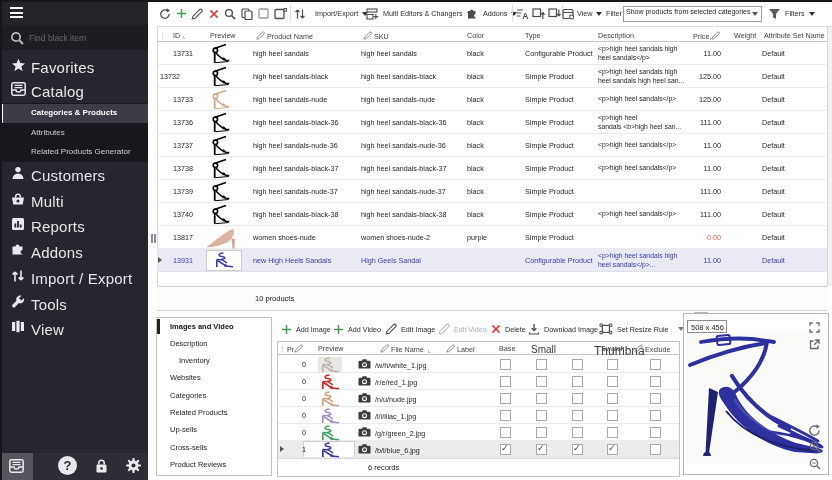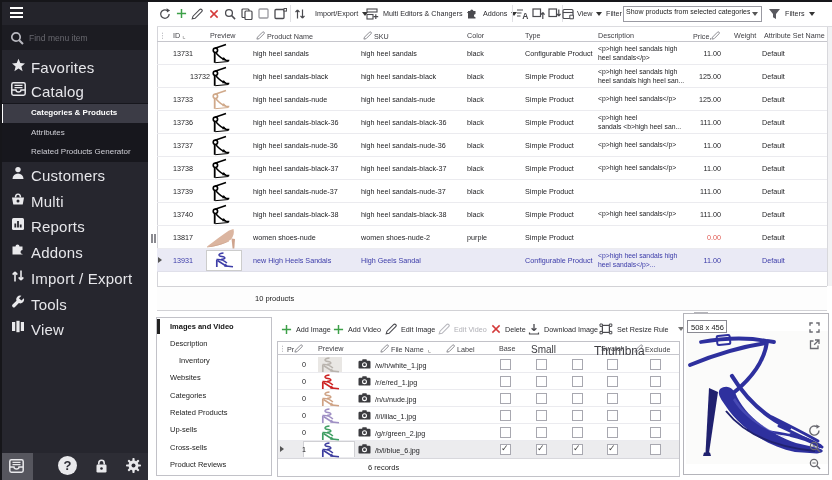--- a/index.html
+++ b/index.html
@@ -19,21 +19,21 @@
     <div style="position:absolute;top:4.5px;width:13px;height:2px;background:#fff"></div>
     <div style="position:absolute;top:9px;width:13px;height:2px;background:#fff"></div>
   </div>
 <div class="a" style="left:0;top:25px;width:148px;height:25px;background:#1c1c22"></div>
 <div class="a" style="left:10px;top:31px">
     <svg width="14" height="14" viewBox="0 0 14 14" style="display:block;">
       <circle cx="6" cy="6" r="4.2" stroke="#b9b9c0" stroke-width="1.7" fill="none"></circle>
       <path d="M9.2 9.2 L13 13" stroke="#b9b9c0" stroke-width="2"></path>
     </svg>
   </div>
-<div class="a" style="left:29px;top:33px;font-size:8.5px;color:#68686f">Find menu item</div>
+<div class="a" style="left:29px;top:33px;font-size:8.5px;color:#68686f">Find black item</div>
 <div class="mi" style="top:58px">
     <svg width="15" height="15" viewBox="0 0 15 15" style="display:block;">
       <path d="M7.5 0.8 L9.3 5.1 L14 5.5 L10.4 8.5 L11.6 13.2 L7.5 10.6 L3.4 13.2 L4.6 8.5 L1 5.5 L5.7 5.1 Z" fill="#e9e9ec"></path>
     </svg>
   </div>
 <div class="mt" style="top:59px">Favorites</div>
 <div class="mi" style="top:82px">
     <svg width="15" height="14" viewBox="0 0 15 14" style="display:block;">
       <rect x="0.8" y="0.8" width="13.4" height="12.4" rx="1.6" stroke="#e9e9ec" stroke-width="1.5" fill="none"></rect>
       <path d="M1 8 H5 a2.5 2 0 0 0 5 0 H14" stroke="#e9e9ec" stroke-width="1.4" fill="none"></path>
@@ -277,21 +277,21 @@
 </svg>
   </div>
 <div class="cell" style="left:253px;top:49px">high heel sandals</div>
 <div class="cell" style="left:361px;top:49px">high heel sandals</div>
 <div class="cell" style="left:467px;top:49px">black</div>
 <div class="cell" style="left:525px;top:49px">Configurable Product</div>
 <div class="cell" style="left:598px;top:45px;font-size:6.8px;line-height:8.5px;width:92px;white-space:normal">&lt;p&gt;high heel sandals high<br>heel sandals&lt;/p&gt;</div>
 <div class="cell" style="left:680px;top:49px;width:41px;text-align:right">11.00</div>
 <div class="cell" style="left:762px;top:49px">Default</div>
 <div class="a" style="left:157px;top:65px;width:670px;height:23px;border-bottom:1px solid #ebebef"></div>
-<div class="cell" style="left:190px;top:72px;width:20px;text-align:left">13732</div>
+<div class="cell" style="left:160px;top:72px;width:20px;text-align:left">13732</div>
 <div class="a" style="left:211px;top:66px">
     <svg width="19" height="21" viewBox="0 0 19 21" style="display:block">
 <path d="M4 5.2 L15 1.6" stroke="black" stroke-width="1.6" fill="none"></path>
 <circle cx="4.4" cy="7.3" r="2.2" stroke="black" stroke-width="1.6" fill="none"></circle>
 <path d="M3.7 10 L3.7 19.8" stroke="black" stroke-width="1.8"></path>
 <path d="M5 10 C8.5 14 12 16.4 15 17.2 L18.3 17.6" stroke="black" stroke-width="1.5" fill="none"></path>
 <path d="M12.6 14 l2.7 3.1 l-4.1 0.2 z" fill="black"></path>
 <path d="M4.2 19.7 L17.6 18.5" stroke="black" stroke-width="1"></path>
 </svg>
   </div>

